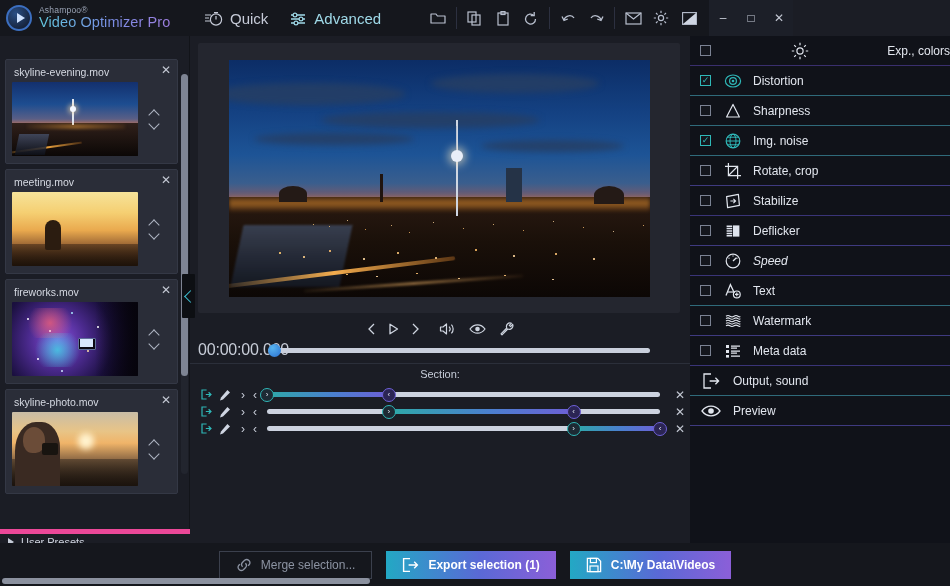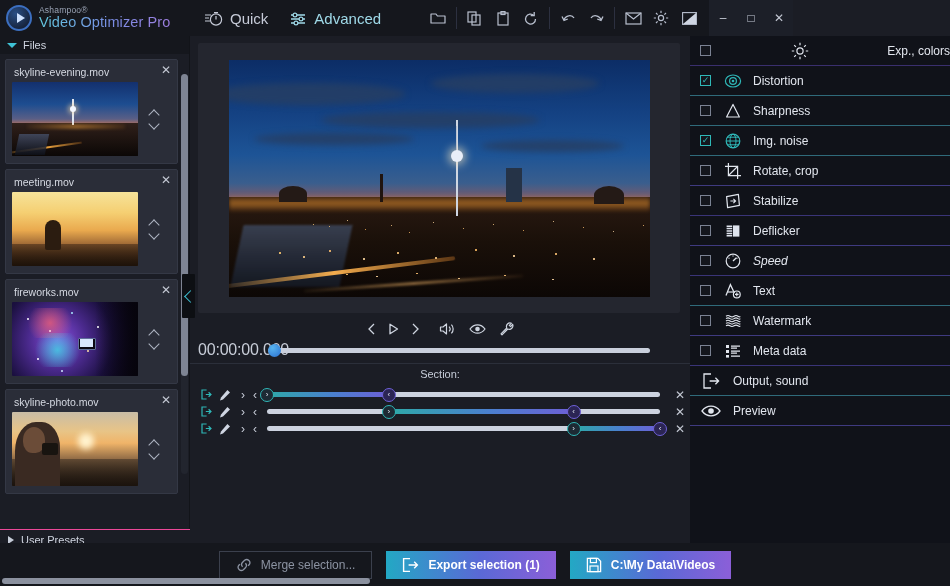--- a/index.html
+++ b/index.html
@@ -80,21 +80,21 @@
   .chev { width:11px; height:7px; position:relative; cursor:pointer; }
   .chev::before {
     content:""; position:absolute; left:1px; top:1px; width:7px; height:7px;
     border-left:1.4px solid currentColor; border-top:1.4px solid currentColor;
     transform:rotate(45deg);
   }
   .chev.down::before { transform:rotate(225deg); top:-1px; }
   .side-presets {
     position:absolute; bottom:19px; left:0; width:190px; height:20px;
     display:flex; align-items:center; gap:7px; padding-left:8px;
-    background:#1b1d25; border-top:1px solid #ec4899; color:#cfd4df; font-size:11px;
+    background:#1b1d25; border-top:5px solid #ec4899; color:#cfd4df; font-size:11px;
     cursor:pointer;
   }
   .side-vscroll {
     position:absolute; right:2px; top:20px; width:7px; height:400px;
     background:#22252e; border-radius:4px;
   }
   .side-vthumb { position:absolute; top:0; left:0; width:7px; height:302px; background:#7e8493; border-radius:4px; }
   .collapse-tab {
     position:absolute; left:182px; top:274px; width:13px; height:44px;
     background:#0d0f13; display:flex; align-items:center; justify-content:center;
@@ -306,24 +306,20 @@
     </div>
 
     <div class="wincontrols">
       <div class="wc">–</div>
       <div class="wc">□</div>
       <div class="wc close">✕</div>
     </div>
   </div>
 
   <div class="sidebar">
-    <div class="side-head">
-      <span class="caret-d"></span>
-      <span>Files</span>
-    </div>
 
     <div class="filelist">
 
       <div class="filecard">
         <div class="fc-name">skyline-evening.mov</div>
         <div class="fc-x">✕</div>
         <div class="fc-body">
           <div class="thumb">
             <div style="position:absolute;inset:0;background:linear-gradient(180deg,#13306e 0%,#1d4d90 30%,#5a5f86 50%,#b5705c 58%,#2a1a18 68%,#0a0709 100%)"></div>
             <div style="position:absolute;left:0;bottom:0;width:100%;height:44%;background:linear-gradient(180deg,#30201a,#0b0706)"></div>

